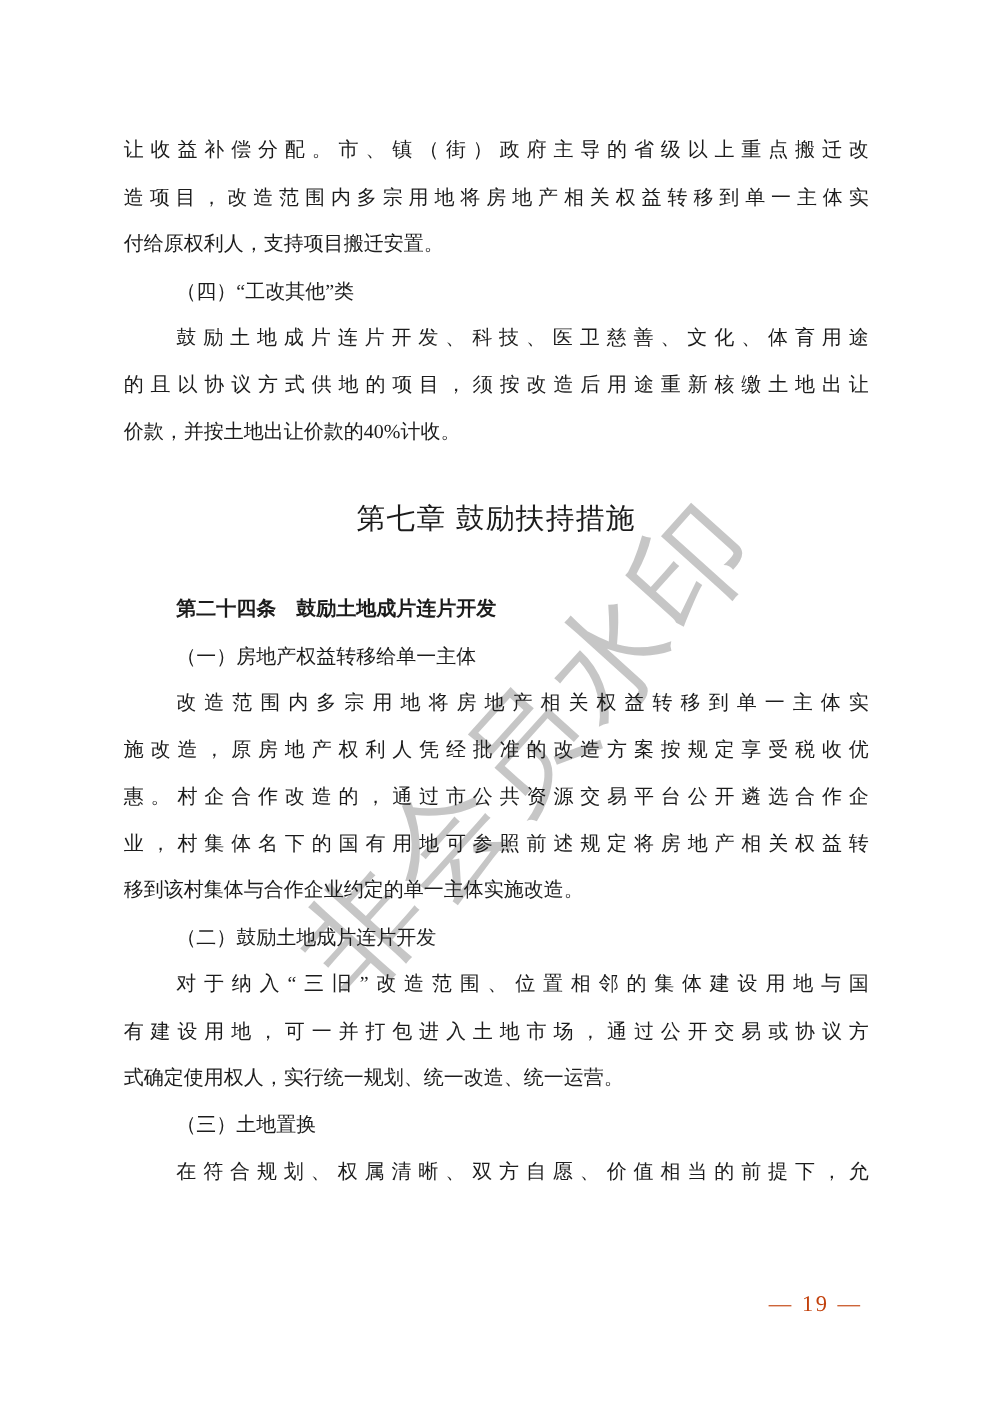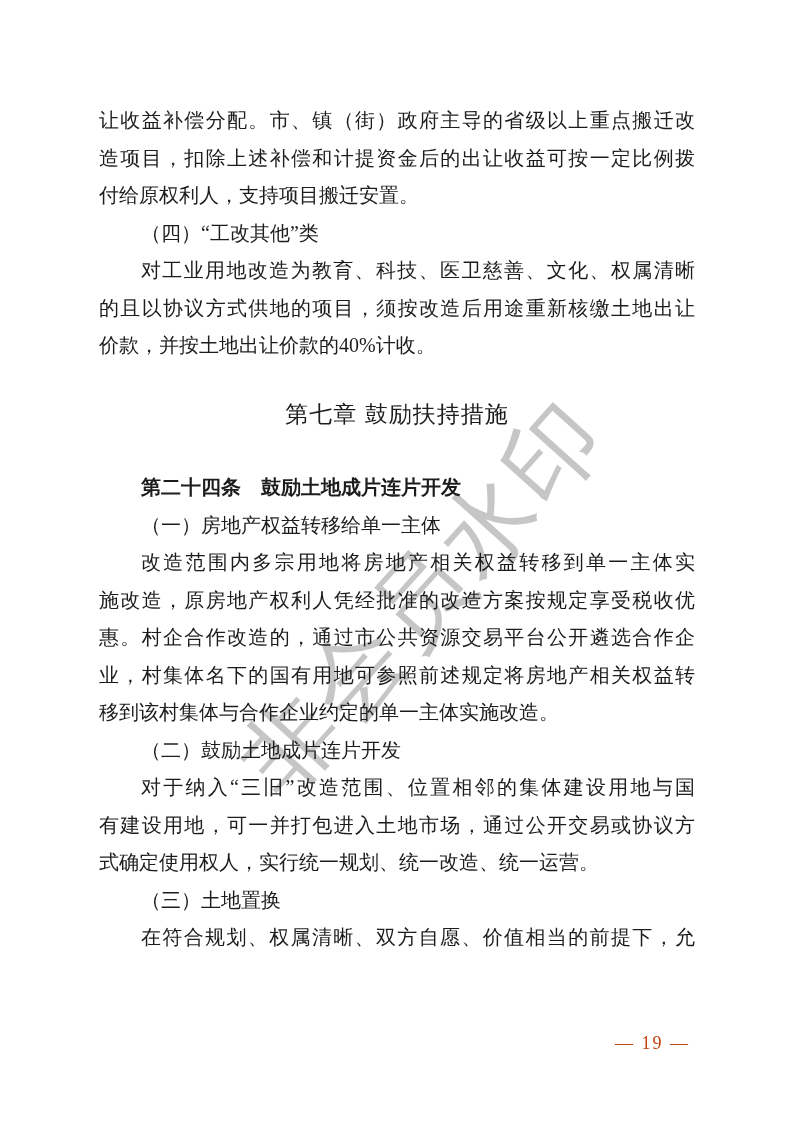--- a/index.html
+++ b/index.html
@@ -31,21 +31,21 @@
   }
   .content {
     position: absolute;
     left: 99px;
     top: 0;
     width: 596px;
     padding-top: 102px;
     z-index: 1;
   }
   .line {
-    font-size: 20px;
+    font-size: 16px;
     line-height: 37.5px;
     white-space: normal;
     text-align: left;
   }
   .line.justify {
     text-align: justify;
     text-align-last: justify;
   }
   .line.indent { text-indent: 42px; }
   .line.section { font-weight: bold; }
@@ -70,24 +70,24 @@
   }
 </style>
 </head>
 <body>
 
 <div class="page">
   <div class="watermark">非会员水印</div>
 
   <div class="content">
       <div class="line body justify">让收益补偿分配。市、镇（街）政府主导的省级以上重点搬迁改</div>
-      <div class="line body justify">造项目，扣除上述补偿和计提资金后的出让收益可按一定比例拨</div>
+      <div class="line body justify">造项目，改造范围内多宗用地将房地产相关权益转移到单一主体实</div>
       <div class="line body">付给原权利人，支持项目搬迁安置。</div>
       <div class="line body indent">（四）“工改其他”类</div>
-      <div class="line body indent justify">对工业用地改造为教育、科技、医卫慈善、文化、权属清晰</div>
+      <div class="line body indent justify">鼓励土地成片连片开发、科技、医卫慈善、文化、体育用途</div>
       <div class="line body justify">的且以协议方式供地的项目，须按改造后用途重新核缴土地出让</div>
       <div class="line body">价款，并按土地出让价款的40%计收。</div>
       <div class="line chapter">第七章 鼓励扶持措施</div>
       <div class="line section indent">第二十四条　鼓励土地成片连片开发</div>
       <div class="line body indent">（一）房地产权益转移给单一主体</div>
       <div class="line body indent justify">改造范围内多宗用地将房地产相关权益转移到单一主体实</div>
       <div class="line body justify">施改造，原房地产权利人凭经批准的改造方案按规定享受税收优</div>
       <div class="line body justify">惠。村企合作改造的，通过市公共资源交易平台公开遴选合作企</div>
       <div class="line body justify">业，村集体名下的国有用地可参照前述规定将房地产相关权益转</div>
       <div class="line body">移到该村集体与合作企业约定的单一主体实施改造。</div>

